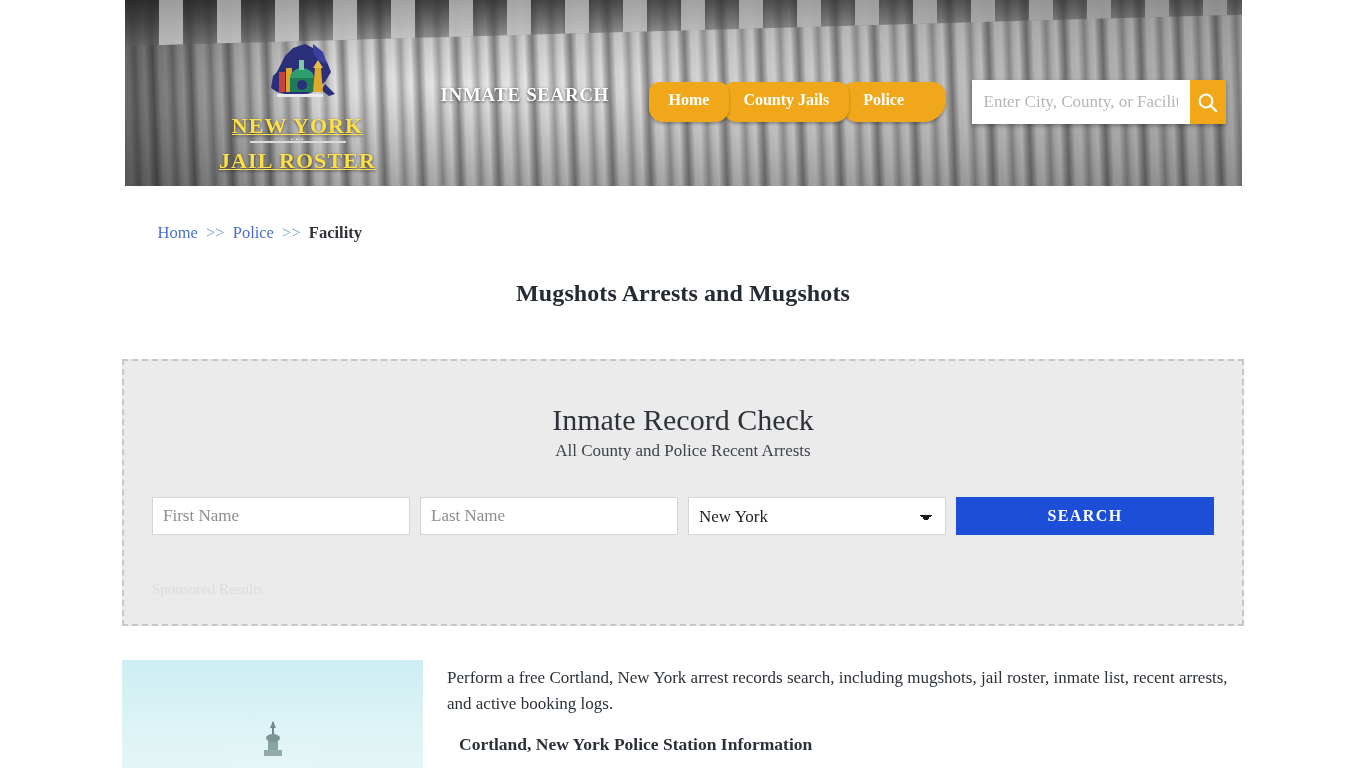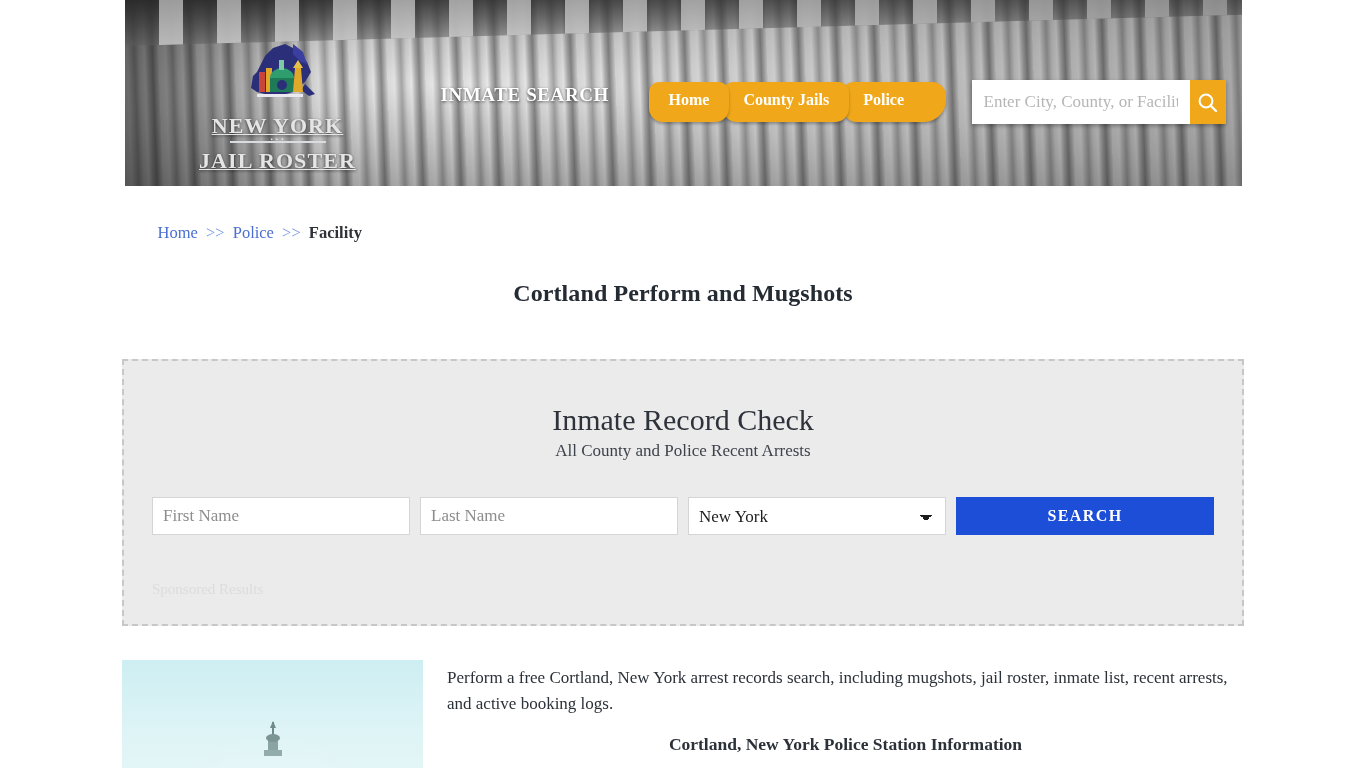--- a/index.html
+++ b/index.html
@@ -45,23 +45,23 @@
       linear-gradient(180deg, rgba(55,64,71,.95), rgba(110,120,128,.55));
     transform: skewY(-1.6deg);
     transform-origin: left top;
   }
   .header-vignette {
     position:absolute; inset:0;
     background: radial-gradient(ellipse at 30% 45%, rgba(0,0,0,.08), rgba(0,0,0,.42) 95%);
   }
 
   .logo-block {
-    position: absolute; left: 48px; top: 38px;
+    position: absolute; left: 68px; top: 38px;
     width: 210px; text-align: center;
-    color: #e5e5e5;
+    color: #fde047;
   }
   .logo-mark { width: 86px; height: 74px; margin: 0 auto 2px; display:block; }
   .logo-rule {
     width: 96px; height: 0; margin: 2px auto 6px;
     border-top: 2px solid #d9dde0; position: relative;
   }
   .logo-rule:after {
     content: "\00b7 \00b7 \00b7";
     position:absolute; left:50%; top:-11px; transform: translateX(-50%);
     color:#e6e9eb; font-size: 13px; letter-spacing: 1px; line-height: 1;
@@ -242,21 +242,20 @@
     margin: 0 0 18px 0;
     font-size: 17px;
     line-height: 1.5;
     color: #2b3138;
   }
   .content-text h2 {
     margin: 12px;
     font-size: 17.5px;
     font-weight: bold;
     color: #2b3138;
-    text-align: center;
   }
 </style>
 </head>
 <body>
 
 <div class="page">
 
   <header class="site-header">
     <div class="header-photo"></div>
     <div class="header-vignette"></div>
@@ -302,21 +301,21 @@
   </header>
 
   <div class="breadcrumb">
     <a href="#">Home</a>
     <span class="sep">&gt;&gt;</span>
     <a href="#">Police</a>
     <span class="sep">&gt;&gt;</span>
     <span class="current">Facility</span>
   </div>
 
-  <h1 class="page-title">Cortland Perform and Mugshots</h1>
+  <h1 class="page-title">Mugshots Arrests and Mugshots</h1>
 
   <section class="record-panel">
     <h2 class="panel-title">Inmate Record Check</h2>
     <div class="panel-sub">All County and Police Recent Arrests</div>
 
     <div class="panel-form">
       <input class="field-first" type="text" placeholder="First Name" style="">
       <input class="field-last" type="text" placeholder="Last Name" style="">
       <select class="field-state">
         <option>New York</option>

